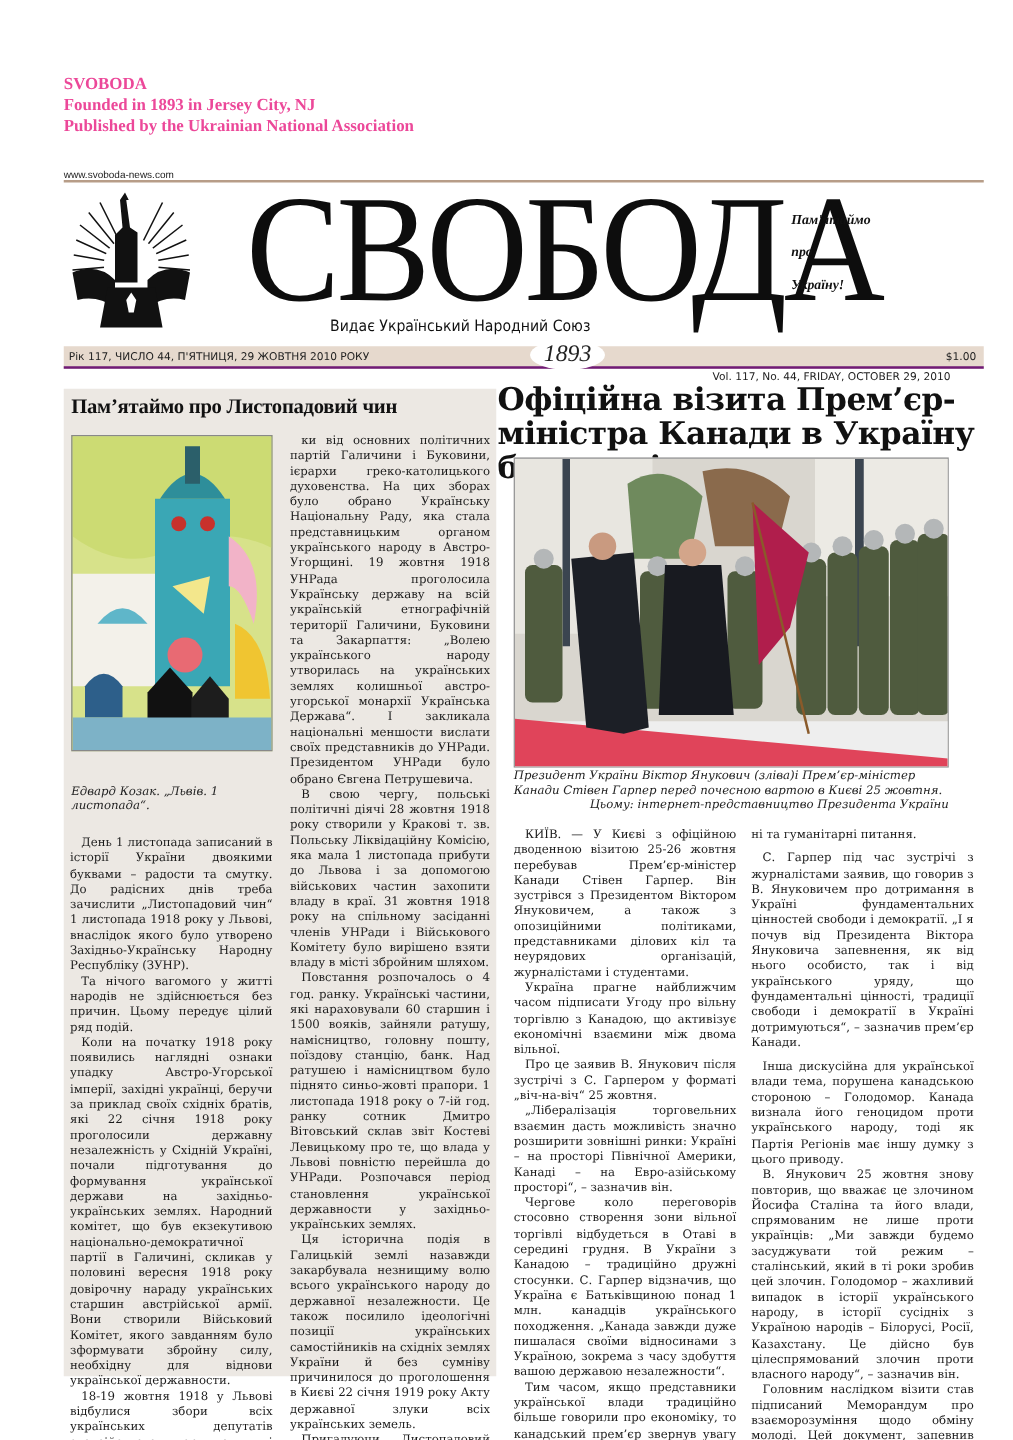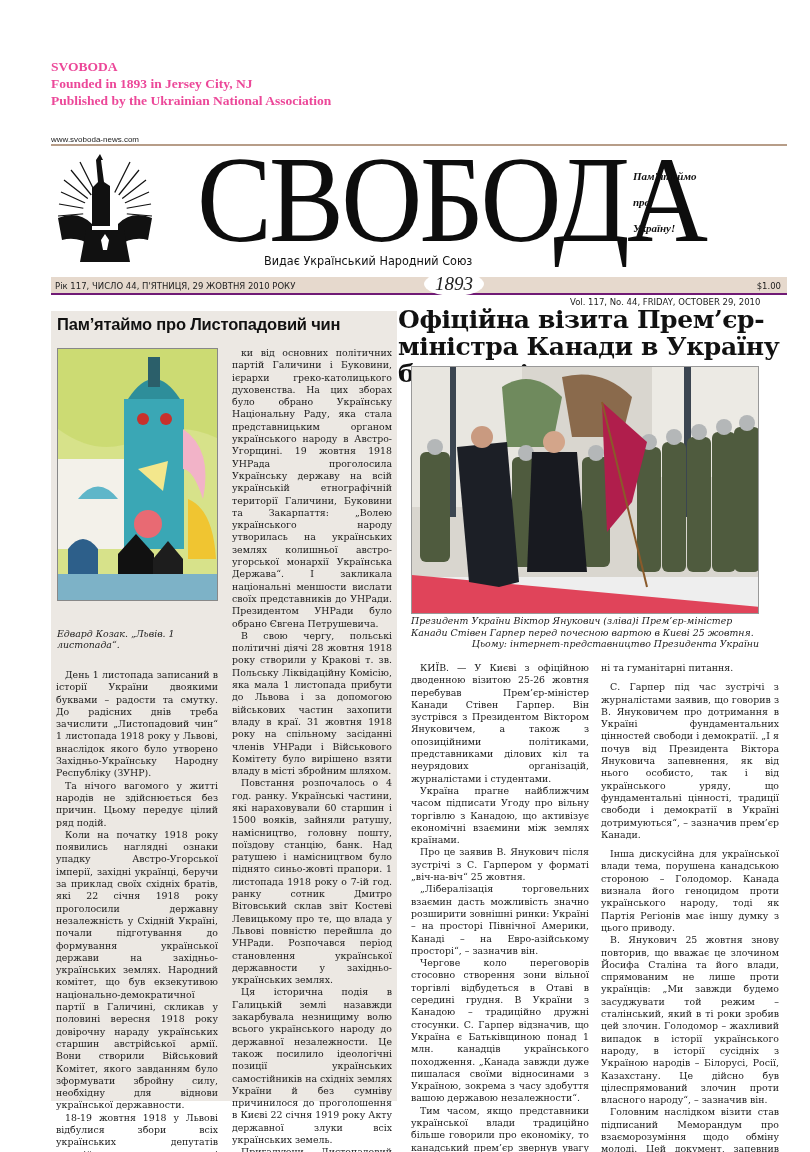--- a/index.html
+++ b/index.html
@@ -16,21 +16,21 @@
   .slogan { position: absolute; left: 633px; top: 163px; width: 112px; text-align: left; font-family: "Liberation Serif", serif; font-style: italic; font-weight: bold; font-size: 11px; line-height: 26px; color: #111; }
 
   .dateline { position: absolute; left: 51px; top: 277px; width: 736px; height: 18px; background: #e6d9cd; border-bottom: 2px solid #701a75; font-family: "DejaVu Sans", sans-serif; font-size: 8.5px; color: #222; }
   .dateline .ua { position: absolute; left: 4px; top: 4px; }
   .dateline .year { position: absolute; left: 373px; top: -5px; width: 60px; height: 24px; background: #fff; border-radius: 50%; text-align: center; font-family: "Liberation Serif", serif; font-style: italic; font-size: 19px; line-height: 24px; color: #222; }
   .dateline .en { position: absolute; left: 491px; top: 20px; margin-left: 28px; }
   .dateline .price { position: absolute; right: 6px; top: 4px; }
 
   
   .left-box { position: absolute; left: 51px; top: 311px; width: 346px; height: 790px; background: #ece8e3; }
-  .left-head { position: absolute; left: 6px; top: 4px; font-family: Liberation Sans, sans-serif; font-weight: bold; font-size: 16.5px; color: #111; letter-spacing: -0.2px; }
+  .left-head { position: absolute; left: 6px; top: 4px; font-family: Liberation Serif, serif; font-weight: bold; font-size: 16.5px; color: #111; letter-spacing: -0.2px; }
   .painting { position: absolute; left: 6px; top: 37px; width: 161px; height: 253px; border: 1px solid #888; overflow: hidden; background: #c9d98a; }
   .painting-caption { position: absolute; left: 6px; top: 317px; width: 170px; font-style: italic; font-size: 9.4px; color: #222; }
 
   .col { position: absolute; font-size: 9.4px; line-height: 12.3px; text-align: justify; color: #1a1a1a; }
   .col p { text-indent: 9px; }
   .col p + p { margin-top: 0; }
   .gap { height: 7px; }
 
   .left-col1 { left: 56px; top: 669px; width: 162px; }
   .left-col2 { left: 232px; top: 347px; width: 160px; }
@@ -179,21 +179,21 @@
   </svg>
 </div>
 
 <div class="photo-caption">
   <span>Президент України Віктор Янукович (зліва)і Прем’єр-міністер Канади Стівен Гарпер перед почесною вартою в Києві 25 жовтня.</span>
   <span class="credit">Цьому: інтернет-представництво Президента України</span>
 </div>
 
 <div class="col right-col1">
   <p>КИЇВ. — У Києві з офіційною дводенною візитою 25-26 жовтня перебував Прем’єр-міністер Канади Стівен Гарпер. Він зустрівся з Президентом Віктором Януковичем, а також з опозиційними політиками, представниками ділових кіл та неурядових організацій, журналістами і студентами.</p>
-  <p>Україна прагне найближчим часом підписати Угоду про вільну торгівлю з Канадою, що активізує економічні взаємини між землях країнами.</p>
+  <p>Україна прагне найближчим часом підписати Угоду про вільну торгівлю з Канадою, що активізує економічні взаємини між двома вільної.</p>
   <p>Про це заявив В. Янукович після зустрічі з С. Гарпером у форматі „віч-на-віч“ 25 жовтня.</p>
   <p>„Лібералізація торговельних взаємин дасть можливість значно розширити зовнішні ринки: Україні – на просторі Північної Америки, Канаді – на Евро-азійському просторі“, – зазначив він.</p>
   <p>Чергове коло переговорів стосовно створення зони вільної торгівлі відбудеться в Отаві в середині грудня. В України з Канадою – традиційно дружні стосунки. С. Гарпер відзначив, що Україна є Батьківщиною понад 1 млн. канадців українського походження. „Канада завжди дуже пишалася своїми відносинами з Україною, зокрема з часу здобуття вашою державою незалежности“.</p>
   <p>Тим часом, якщо представники української влади традиційно більше говорили про економіку, то канадський прем’єр звернув увагу на проблеми з демократією в Украї-</p>
 </div>
 
 <div class="col right-col2">
   <p style="text-indent:0">ні та гуманітарні питання.</p>
   <div class="gap"></div>
   <p>С. Гарпер під час зустрічі з журналістами заявив, що говорив з В. Януковичем про дотримання в Україні фундаментальних цінностей свободи і демократії. „І я почув від Президента Віктора Януковича запевнення, як від нього особисто, так і від українського уряду, що фундаментальні цінності, традиції свободи і демократії в Україні дотримуються“, – зазначив прем’єр Канади.</p>

